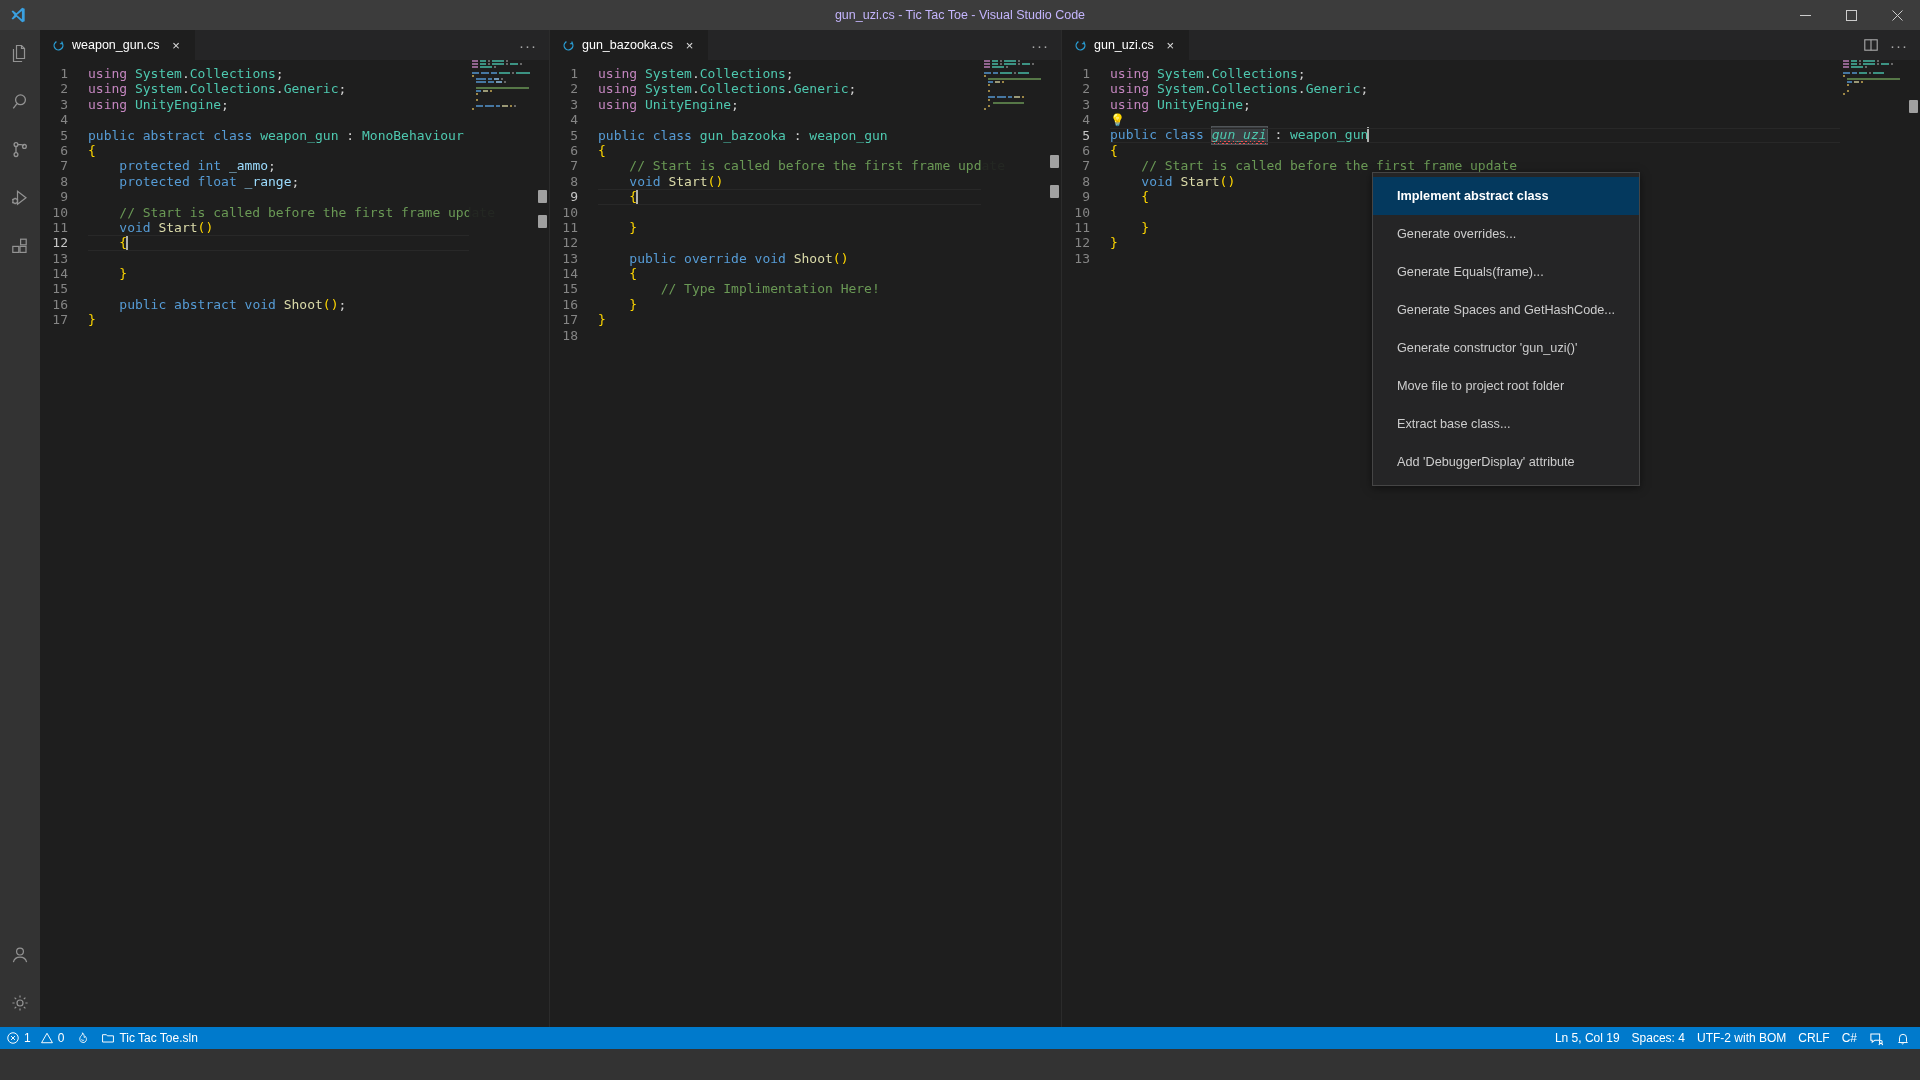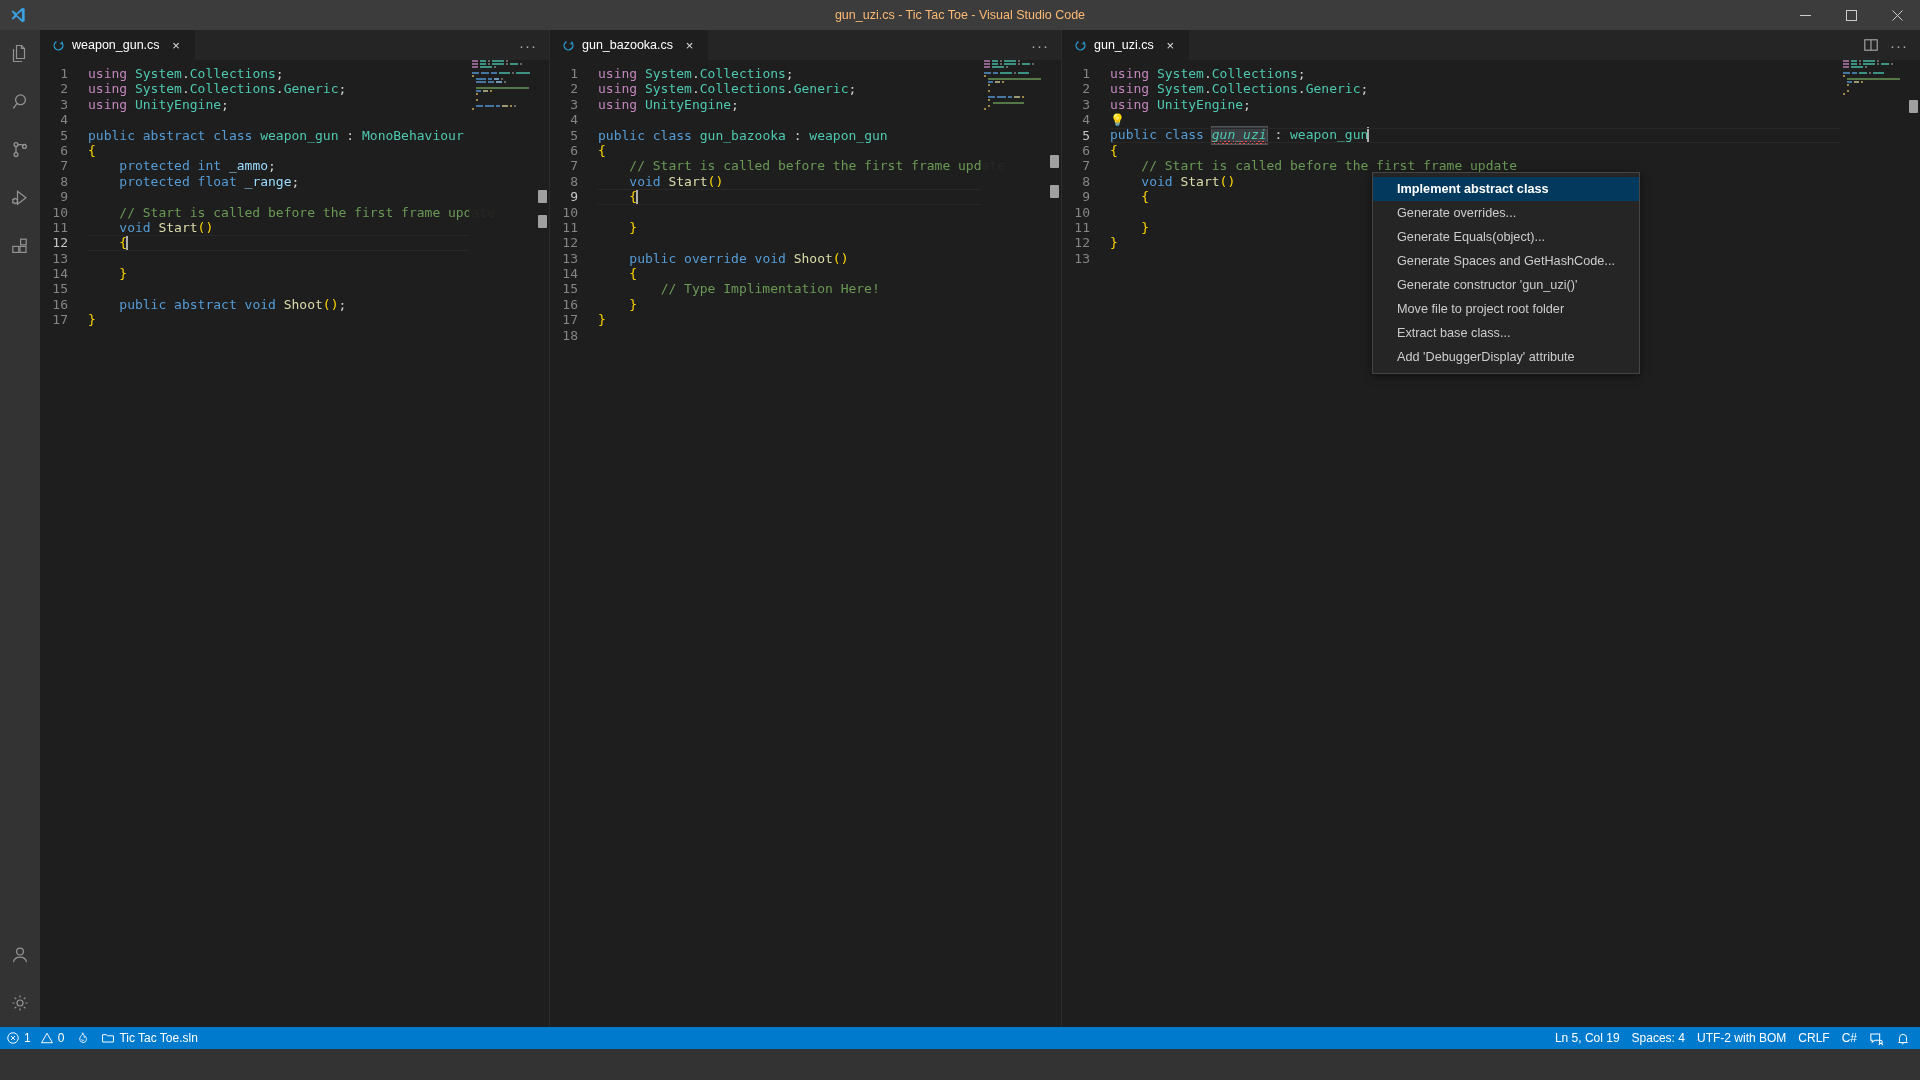--- a/index.html
+++ b/index.html
@@ -19,21 +19,21 @@
   }
   .vs-logo { width: 36px; display: flex; align-items: center; justify-content: center; }
   .vs-logo svg { display: block; }
   .menubar { display: flex; align-items: center; height: 30px; }
   .menu-item {
     font-size: 13px; color: #cccccc; padding: 0 8px; height: 30px;
     display: flex; align-items: center; cursor: default; white-space: nowrap;
   }
   .title-center {
     position: absolute; left: 0; right: 0; text-align: center;
-    font-size: 12.5px; color: #fdba74; pointer-events: none; line-height: 30px;
+    font-size: 12.5px; color: #c4b5fd; pointer-events: none; line-height: 30px;
   }
   .window-controls { margin-left: auto; display: flex; height: 30px; z-index: 2; }
   .wc { width: 46px; height: 30px; display: flex; align-items: center; justify-content: center; }
   .wc svg { display: block; }
 
   
   .body-row { flex: 1 1 auto; display: flex; min-height: 0; }
 
   
   .activitybar {
@@ -144,21 +144,21 @@
   .deco.sel { background: #a0a0a0; }
   .deco.cur { background: #a0a0a0; }
 
   
   .ctxmenu {
     position: absolute; background: #252526; border: 1px solid #454545;
     box-shadow: 0 2px 8px rgba(0,0,0,.5); padding: 4px 0; z-index: 40;
     font-size: 12.7px; color: #cccccc; min-width: 212px;
   }
   .ctxitem {
-    height: 24px; display: flex; align-items: center; padding: 0 24px 0 24px;
+    height: 38px; display: flex; align-items: center; padding: 0 24px 0 24px;
     white-space: nowrap; cursor: pointer;
   }
   .ctxitem.sel { background: #04395e; color: #ffffff; font-weight: bold; }
 
   
   .statusbar {
     height: 22px; flex: 0 0 22px; background: #007acc; display: flex;
     align-items: center; color: #ffffff; font-size: 12px;
   }
   .sb-left { display: flex; align-items: center; height: 22px; }
@@ -598,20 +598,20 @@
             <path d="M6.6 13.6c.2.9 1.8.9 2 0"></path>
         </svg>
       </div>
     </div>
   </div>
 
   <div class="bottom-strip"></div>
 <div class="ctxmenu" style="left: 1372px; top: 172px; min-width: 212px;">
       <div class="ctxitem sel">Implement abstract class</div>
       <div class="ctxitem">Generate overrides...</div>
-      <div class="ctxitem">Generate Equals(object)...</div>
+      <div class="ctxitem">Generate Equals(frame)...</div>
       <div class="ctxitem">Generate Spaces and GetHashCode...</div>
       <div class="ctxitem">Generate constructor 'gun_uzi()'</div>
       <div class="ctxitem">Move file to project root folder</div>
       <div class="ctxitem">Extract base class...</div>
       <div class="ctxitem">Add 'DebuggerDisplay' attribute</div>
     </div>
   </div>
 
 </body></html>

